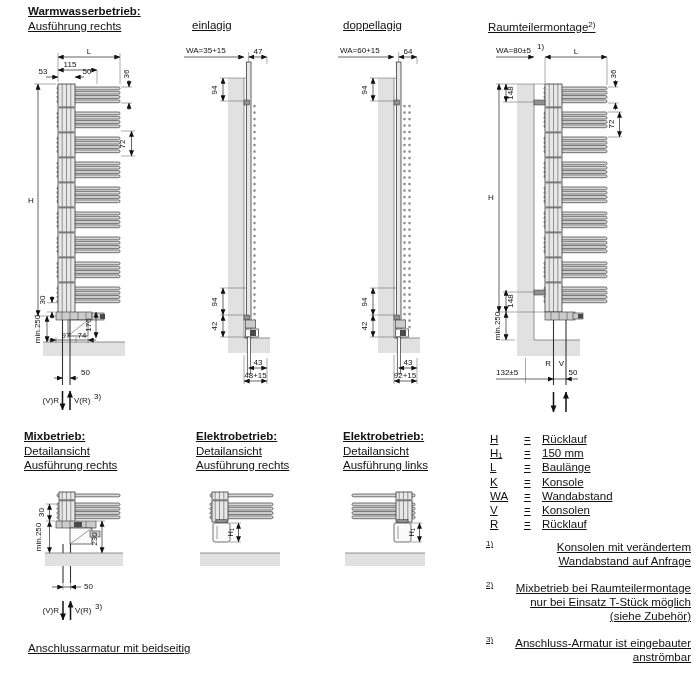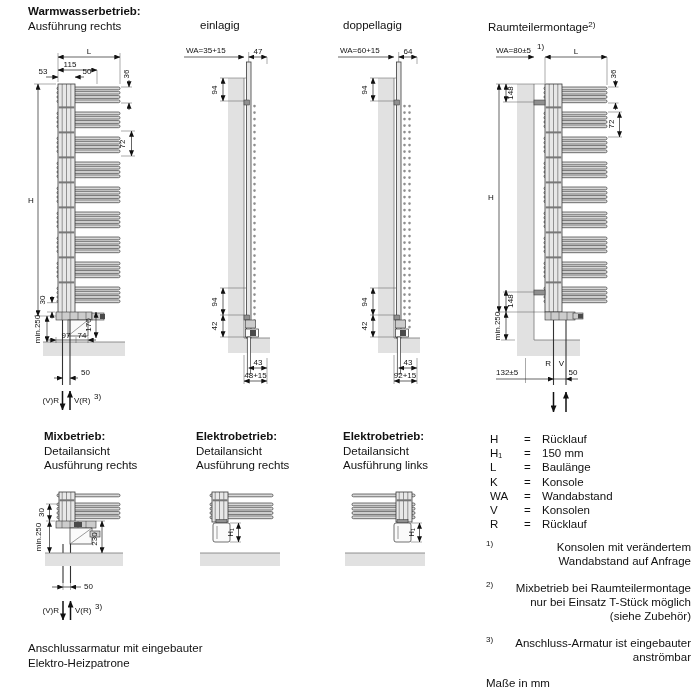--- a/index.html
+++ b/index.html
@@ -1,18 +1,18 @@
 <!DOCTYPE html>
 <html><head>
 <meta charset="utf-8">
 <style>
   * { margin:0; padding:0; box-sizing:border-box; }
   html,body { width:700px; height:700px; background:#fff; color:#111;
     font-family:"Liberation Sans", sans-serif; position:relative; overflow:hidden; }
-  .abs { position:absolute; }
+  .abs { position:absolute;text-decoration:underline; }
   .h-title { font-weight:bold; font-size:11.5px; line-height:14.5px; }
   .h-sub { font-size:11.5px; line-height:14.5px; }
   sup.ref { font-size:8px; vertical-align:4px; }
   svg.draw { position:absolute; left:0; top:0; }
   svg.draw text { font-family:"Liberation Sans", sans-serif; font-size:8px; fill:#111; }
   .dim  { stroke:#222; stroke-width:.7; fill:none; }
   .ext  { stroke:#555; stroke-width:.5; fill:none; }
   .fin  { fill:#d9d9d9; stroke:#3a3a3a; stroke-width:.7; }
   .tube { fill:#e8e8e8; stroke:#3a3a3a; stroke-width:.8; }
   .tln  { stroke:#3a3a3a; stroke-width:.5; fill:none; }
@@ -424,27 +424,27 @@
       <line class="dim" x1="419.5" y1="523" x2="419.5" y2="542" marker-start="url(#ar)" marker-end="url(#ar)"></line>
     </g>
     <text x="414" y="532.5" text-anchor="middle" transform="rotate(-90 414 532.5)">H₁</text>
   </g>
 </svg>
 
 <div class="abs" style="left:28px; top:4px;">
   <div class="h-title">Warmwasserbetrieb:</div>
   <div class="h-sub">Ausführung rechts</div>
 </div>
-<div class="abs h-sub" style="left:200px; top:18px;">einlagig</div>
+<div class="abs h-sub" style="left:192px; top:18px;">einlagig</div>
 <div class="abs h-sub" style="left:343px; top:18px;">doppellagig</div>
 <div class="abs h-sub" style="left:488px; top:18px;">
   <span>Raumteilermontage</span><sup class="ref">2)</sup>
 </div>
 
-<div class="abs" style="left:44px; top:429px;">
+<div class="abs" style="left:24px; top:429px;">
   <div class="h-title">Mixbetrieb:</div>
   <div class="h-sub">Detailansicht</div>
   <div class="h-sub">Ausführung rechts</div>
 </div>
 <div class="abs" style="left:196px; top:429px;">
   <div class="h-title">Elektrobetrieb:</div>
   <div class="h-sub">Detailansicht</div>
   <div class="h-sub">Ausführung rechts</div>
 </div>
 <div class="abs" style="left:343px; top:429px;">
@@ -497,19 +497,17 @@
     <span class="fntext">Konsolen mit verändertem Wandabstand auf Anfrage</span>
   </div>
   <div class="fn">
     <span class="fnref">2)</span>
     <span class="fntext">Mixbetrieb bei Raumteilermontage nur bei Einsatz T-Stück möglich (siehe Zubehör)</span>
   </div>
   <div class="fn">
     <span class="fnref">3)</span>
     <span class="fntext">Anschluss-Armatur ist eingebauter anströmbar</span>
   </div>
-  <div class="units">Maße in mm</div>
 </div>
 
 <div class="abs note">
-  <div>Anschlussarmatur mit eingebauter</div>
-  <div>Elektro-Heizpatrone</div>
+  <div>Anschlussarmatur mit beidseitig</div>
 </div>
 
 </body></html>

